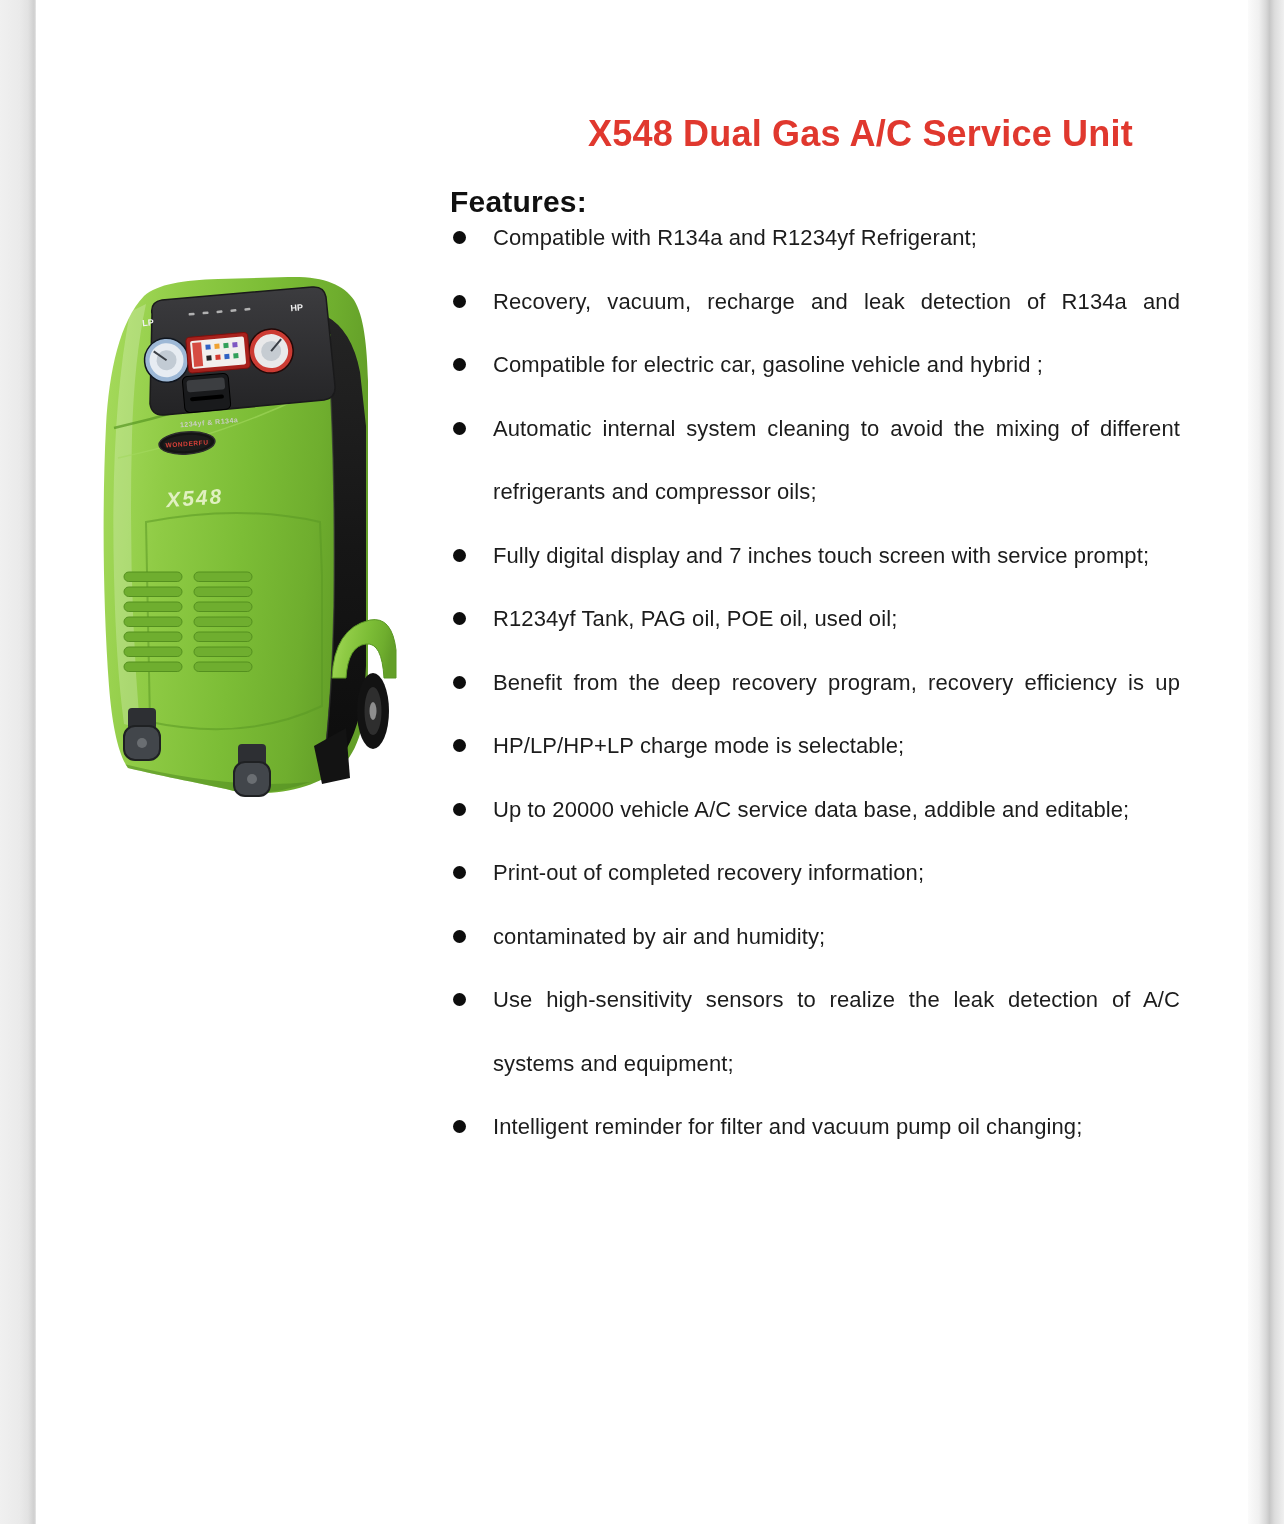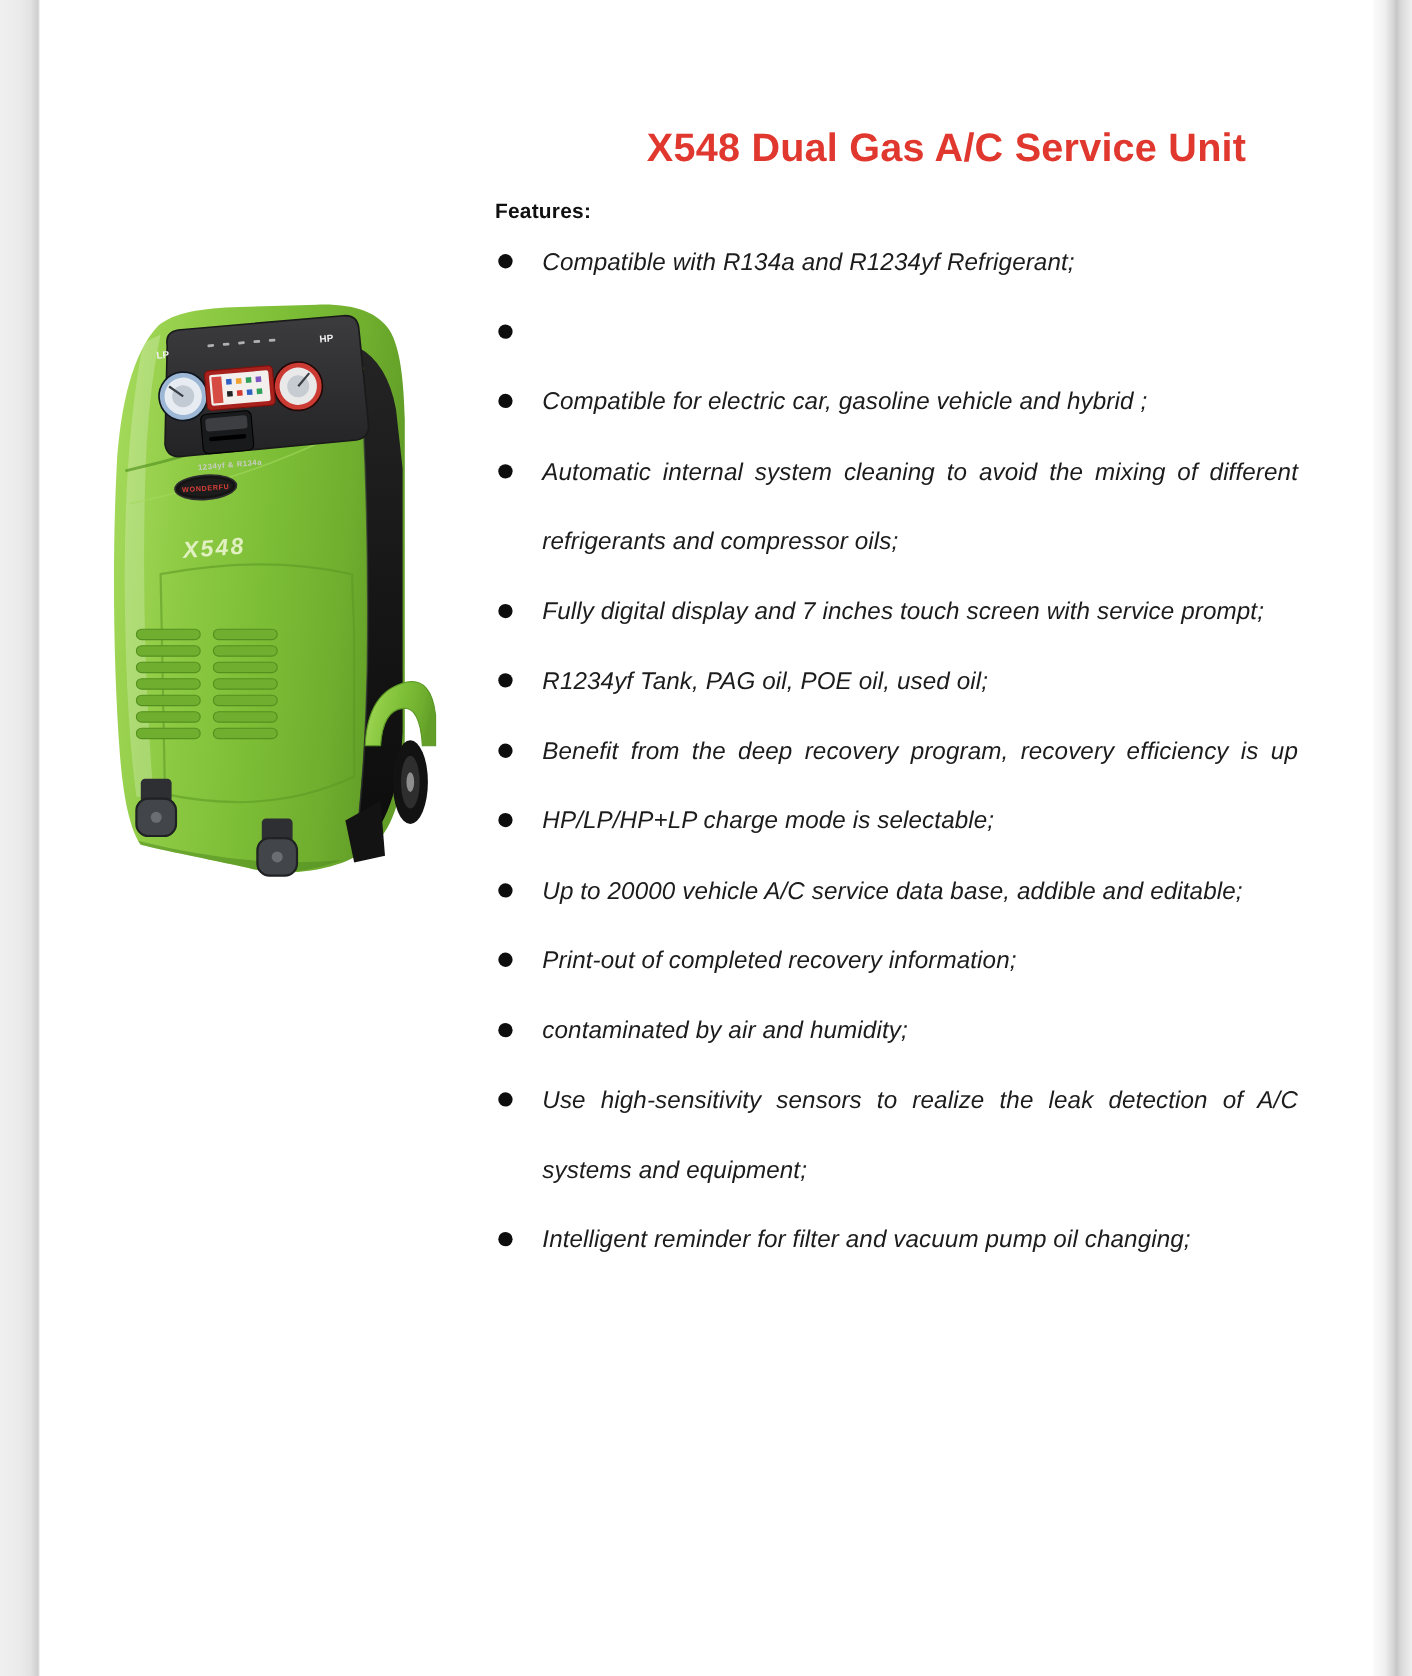--- a/index.html
+++ b/index.html
@@ -18,25 +18,25 @@
     position:absolute;left:1248px;top:0;width:36px;height:100%;
     background:linear-gradient(90deg,#fbfbfb 0%,#f0f0f0 30%,#d8d8d8 50%,#c7c7c7 60%,#dcdcdc 74%,#f0f0f0 100%);
   }
   .page-title{
     position:absolute;left:588px;top:88px;
     font-size:36px;line-height:44px;font-weight:bold;color:#e0382e;
     white-space:nowrap;letter-spacing:.2px;
   }
   .features-heading{
     position:absolute;left:450px;top:156px;
-    font-size:19px;line-height:42px;font-weight:bold;color:#101010;
+    font-size:30px;line-height:42px;font-weight:bold;color:#101010;
     letter-spacing:.2px;
   }
   .features-list{position:absolute;left:453px;top:206px;width:727px;}
-  .feature-item{display:flex;font-style:italic;}
+  .feature-item{display:flex;}
   .bullet-cell{flex:0 0 40px;height:63.5px;display:flex;align-items:center;}
   .bullet-dot{width:13px;height:13px;border-radius:50%;background:#0d0d0d;}
   .feature-text{flex:1;min-width:0;}
   .feature-line{
     height:63.5px;line-height:63.5px;font-size:22px;letter-spacing:.1px;
     white-space:nowrap;color:#1c1c1c;
   }
   .feature-line.justified{
     white-space:normal;text-align:justify;text-align-last:justify;
   }
@@ -59,20 +59,21 @@
       </span>
       <div class="feature-text">
         <div class="feature-line"><span>Compatible with R134a and R1234yf Refrigerant;</span></div>
       </div>
     </div>
     <div class="feature-item">
       <span class="bullet-cell">
         <span class="bullet-dot"></span>
       </span>
       <div class="feature-text">
+        <div class="feature-line justified"><span>Recovery, vacuum, recharge and leak detection of R134a and</span></div>
       </div>
     </div>
     <div class="feature-item">
       <span class="bullet-cell">
         <span class="bullet-dot"></span>
       </span>
       <div class="feature-text">
         <div class="feature-line"><span>Compatible for electric car, gasoline vehicle and hybrid ;</span></div>
       </div>
     </div>

